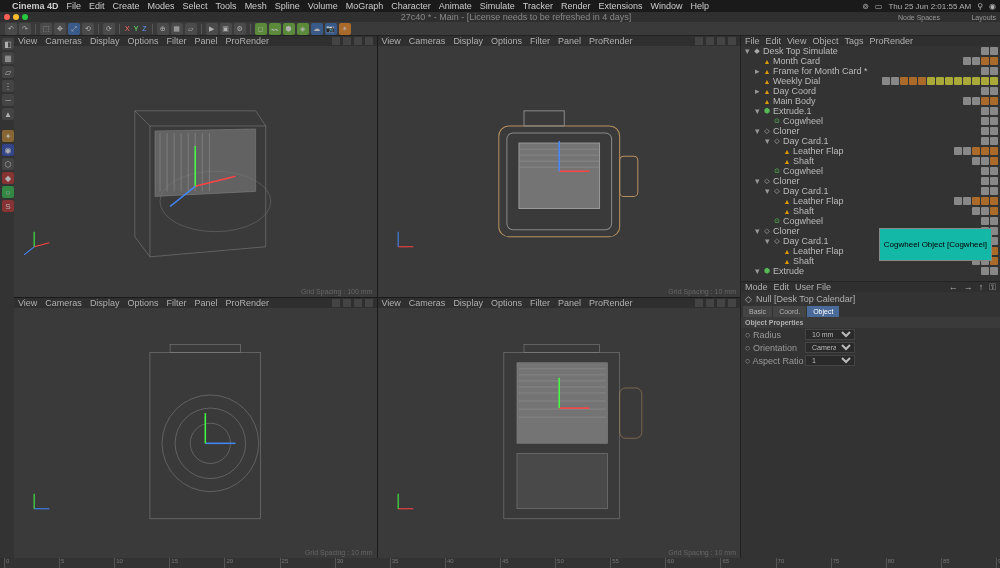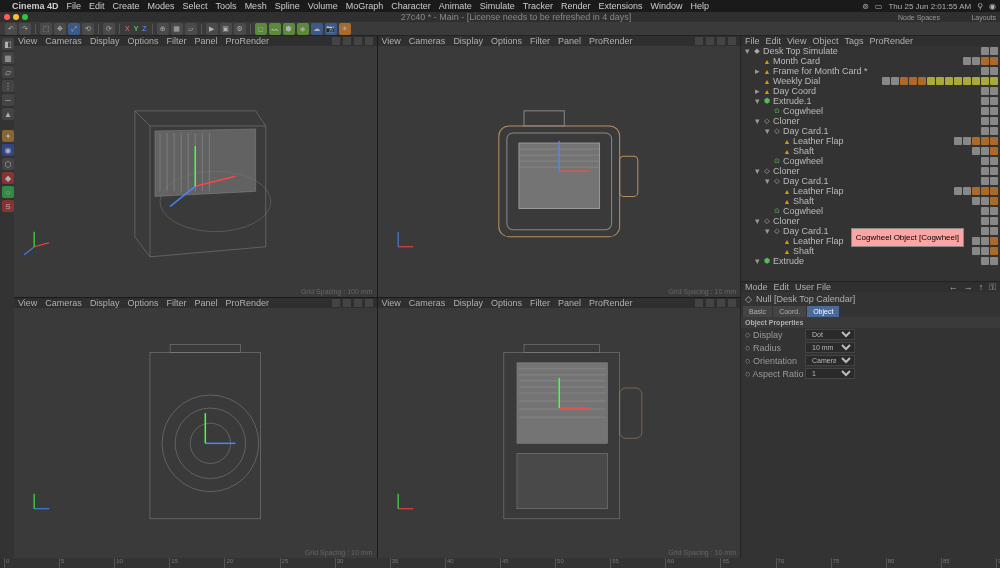--- a/index.html
+++ b/index.html
@@ -55,21 +55,21 @@
 .attrtab{padding:2px 6px;font-size:7px;background:#444;cursor:pointer}
 .attrtab.active{background:#4a6a9a;color:#fff}
 .attrsection{padding:2px 4px;font-size:7px;font-weight:bold;background:#3a3a3a}
 .attrrow{display:flex;align-items:center;padding:1px 4px;font-size:7px}
 .attrrow .albl{width:60px;color:#999}
 .attrrow .aval{flex:1}
 .attrrow select,.attrrow input{background:#2a2a2a;border:1px solid #444;color:#bbb;font-size:7px;padding:0 2px;width:50px}
 .timeline{height:12px;background:#2f2f2f;display:flex;align-items:center;position:relative}
 .timeline .ruler{flex:1;height:100%;position:relative;background:#333;margin:0 4px}
 .timeline .tick{position:absolute;top:0;height:100%;border-left:1px solid #555;font-size:6px;color:#777;padding-left:1px}
-.tooltip{position:absolute;right:36px;top:228px;background:#fca5a5;color:#000;font-size:8px;padding:4px 4px;border:1px solid #888}
+.tooltip{position:absolute;right:8px;top:228px;background:#14b8a6;color:#000;font-size:8px;padding:11px 4px;border:1px solid #888}
 .defcam{position:absolute;top:12px;left:170px;font-size:7px;background:#444;padding:0 3px;color:#aaa}
 </style>
 </head>
 <body>
 
 <div class="menubar">
   <span class="apple"></span>
   <span class="item" style="font-weight:bold">Cinema 4D</span>
   <span id="menuitems"><span class="item">File</span><span class="item">Edit</span><span class="item">Create</span><span class="item">Modes</span><span class="item">Select</span><span class="item">Tools</span><span class="item">Mesh</span><span class="item">Spline</span><span class="item">Volume</span><span class="item">MoGraph</span><span class="item">Character</span><span class="item">Animate</span><span class="item">Simulate</span><span class="item">Tracker</span><span class="item">Render</span><span class="item">Extensions</span><span class="item">Window</span><span class="item">Help</span></span>
   <div class="right">
@@ -378,20 +378,32 @@
           <span class="exp">▸</span>
           <span class="oicon" style="color:#d90">▲</span>
           <span class="oname">Day Coord</span>
           <span class="tags">
             <span class="tag chk"></span>
             <span class="tag chk"></span>
           </span>
         </div>
         <div class="objrow">
           <span class="indent" style="width:10px"></span>
+          <span class="exp"></span>
+          <span class="oicon" style="color:#d90">▲</span>
+          <span class="oname">Main Body</span>
+          <span class="tags">
+            <span class="tag chk"></span>
+            <span class="tag chk"></span>
+            <span class="tag o"></span>
+            <span class="tag o"></span>
+          </span>
+        </div>
+        <div class="objrow">
+          <span class="indent" style="width:10px"></span>
           <span class="exp">▾</span>
           <span class="oicon" style="color:#5b5">⬢</span>
           <span class="oname">Extrude.1</span>
           <span class="tags">
             <span class="tag chk"></span>
             <span class="tag chk"></span>
           </span>
         </div>
         <div class="objrow">
           <span class="indent" style="width:20px"></span>
@@ -579,24 +591,20 @@
         <span>Null [Desk Top Calendar]</span>
       </div>
       <div class="attrtabs">
         <div class="attrtab">Basic</div>
         <div class="attrtab">Coord.</div>
         <div class="attrtab active">Object</div>
       </div>
       <div class="attrsection">Object Properties</div>
       <div id="attrrows">
           <div class="attrrow">
-            <span class="albl">○ Display</span>
-            <span class="aval"><select><option>Dot</option></select></span>
-          </div>
-          <div class="attrrow">
             <span class="albl">○ Radius</span>
             <span class="aval"><select><option>10 mm</option></select></span>
           </div>
           <div class="attrrow">
             <span class="albl">○ Orientation</span>
             <span class="aval"><select><option>Camera</option></select></span>
           </div>
           <div class="attrrow">
             <span class="albl">○ Aspect Ratio</span>
             <span class="aval"><select><option>1</option></select></span>

